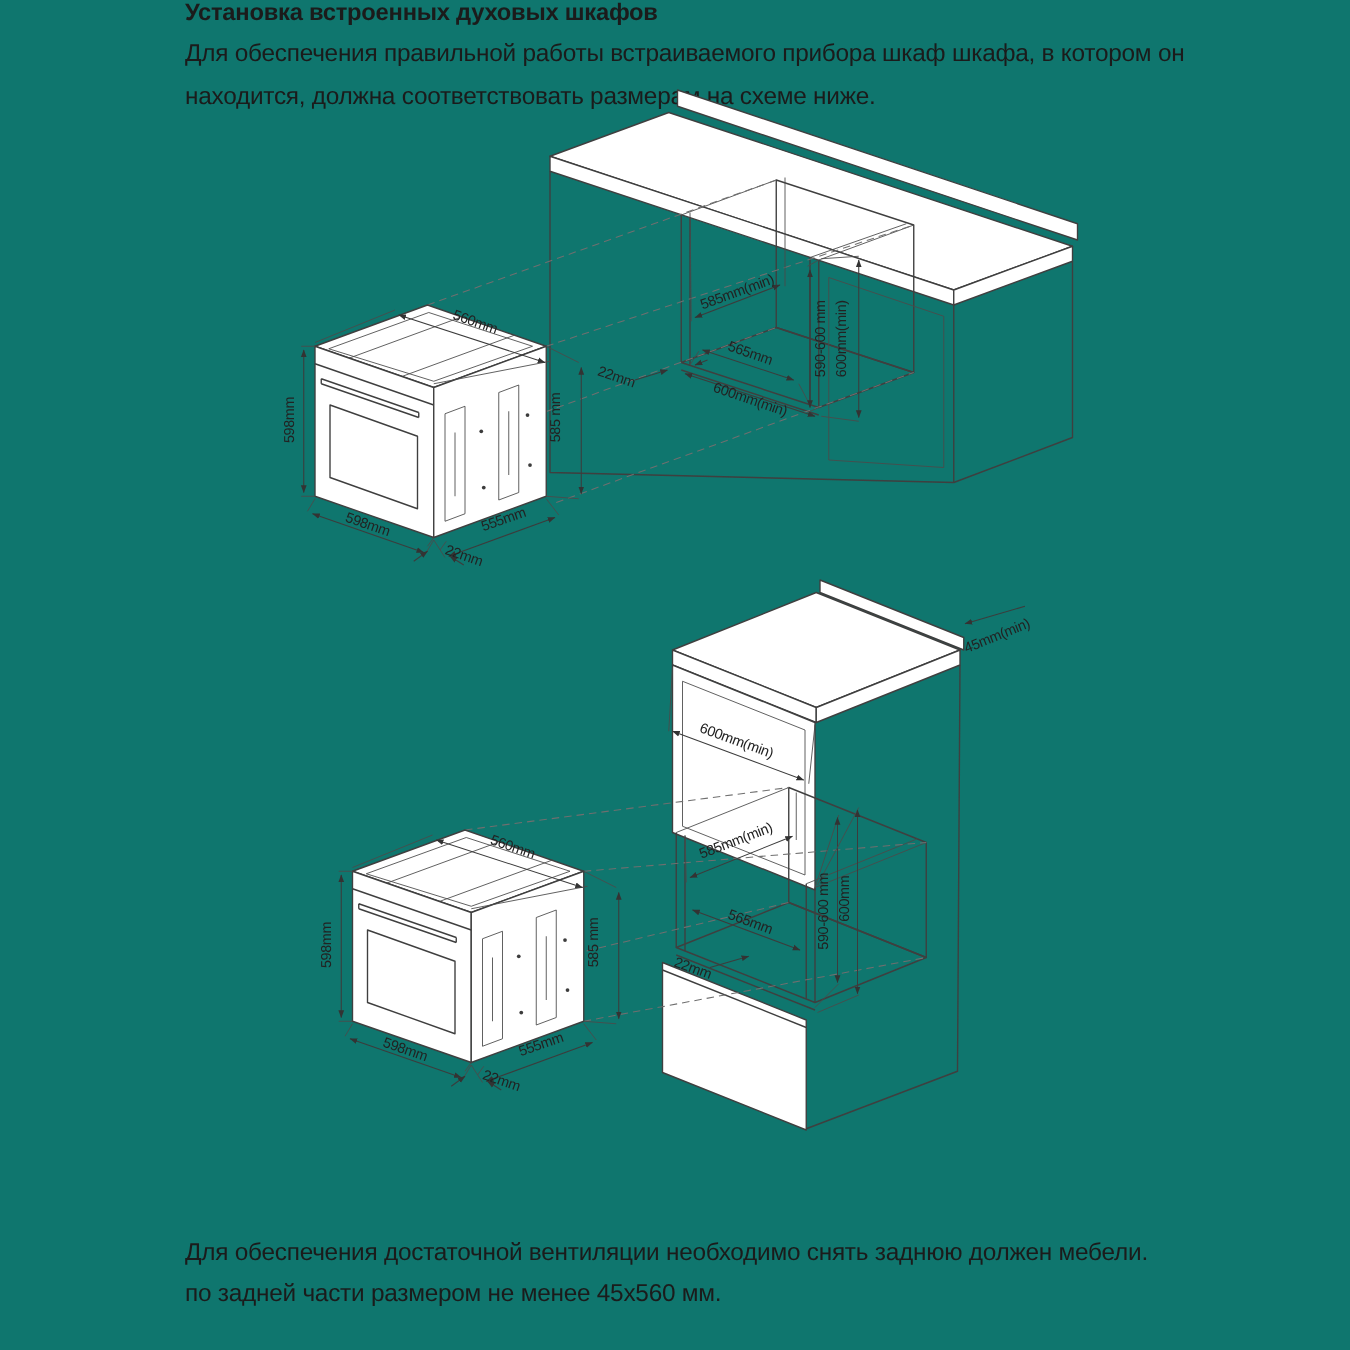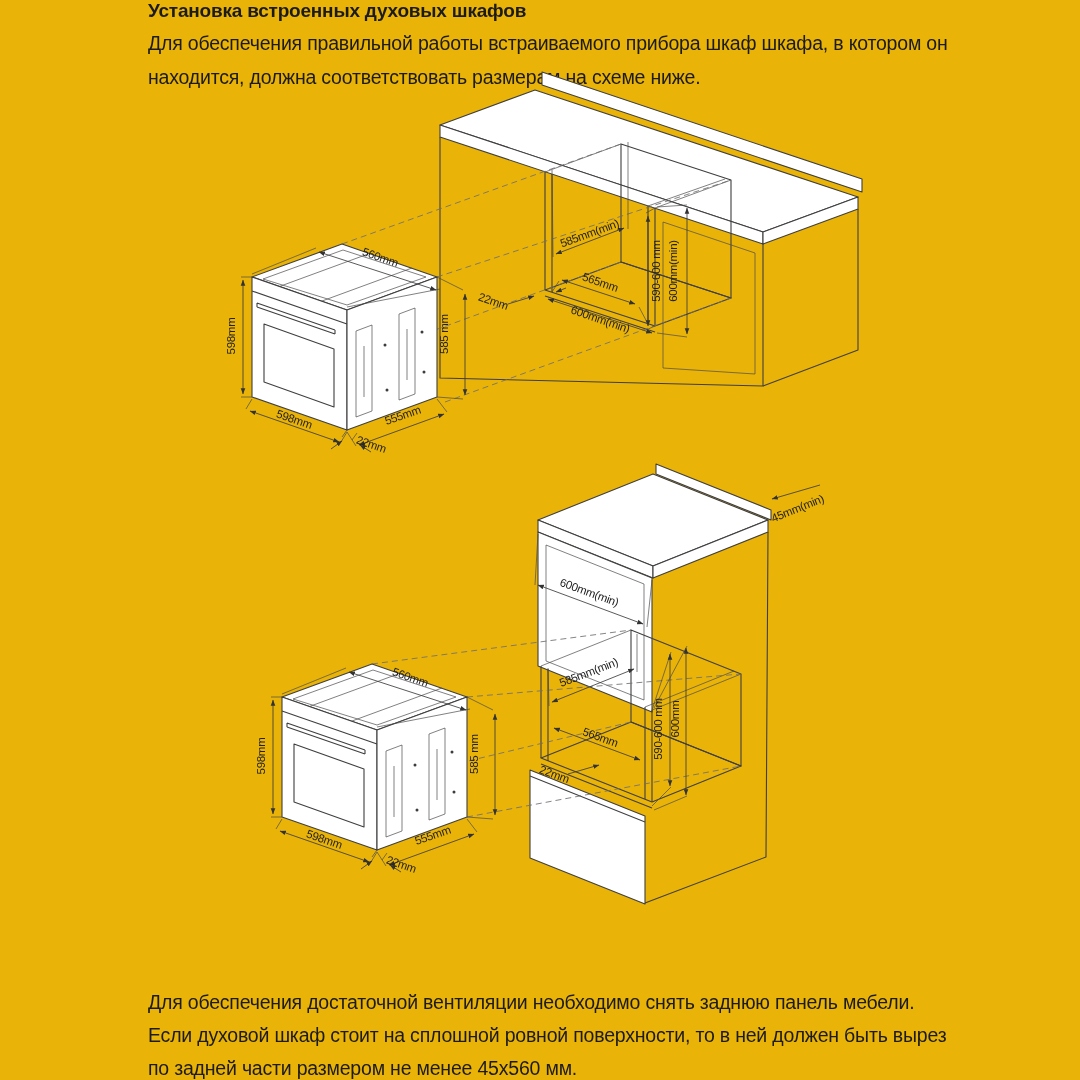--- a/index.html
+++ b/index.html
@@ -1,16 +1,16 @@
 <!DOCTYPE html>
 <html><head>
 <meta charset="utf-8">
 <style>
   html,body{margin:0;padding:0;background:#fff;}
-  .page{position:relative;width:1080px;height:1080px;background:#eab308;overflow:hidden;
+  .page{position:relative;width:1080px;height:1080px;background:#0f766e;overflow:hidden;
         font-family:"Liberation Sans",sans-serif;color:#1b1b1b;}
   .title{position:absolute;left:148px;top:0px;font-size:19px;font-weight:700;letter-spacing:-0.2px;}
   .intro{position:absolute;left:148px;top:27px;width:800px;font-size:19.5px;line-height:33.5px;letter-spacing:-0.2px;}
   .footer{position:absolute;left:148px;top:986px;width:810px;font-size:19.5px;line-height:33px;letter-spacing:-0.2px;}
   svg{position:absolute;left:0;top:0;}
   text{font-family:"Liberation Sans",sans-serif;font-size:11.5px;fill:#222;letter-spacing:-0.3px;}
   .ln{stroke:#3f3f3f;stroke-width:1.1;fill:#fff;stroke-linejoin:round;}
   .lnn{stroke:#3f3f3f;stroke-width:1.1;fill:none;stroke-linejoin:round;}
   .thin{stroke:#4a4a4a;stroke-width:0.7;fill:none;}
   .dim{stroke:#3c3c3c;stroke-width:0.85;fill:none;}
@@ -179,18 +179,17 @@
         <text transform="rotate(-21 590 676)" x="590" y="676" text-anchor="middle">585mm(min)</text>
         <text transform="rotate(20 599 741)" x="599" y="741" text-anchor="middle">565mm</text>
         <text transform="rotate(20 553 778)" x="553" y="778" text-anchor="middle">22mm</text>
         <text transform="rotate(-90 662 729)" x="662" y="729" text-anchor="middle">590-600 mm</text>
         <text transform="rotate(-90 679 719)" x="679" y="719" text-anchor="middle">600mm</text>
       </g>
     </g>
   </svg>
 
   <div class="footer">
-    <div>Для обеспечения достаточной вентиляции необходимо снять заднюю панель мебели.</div>
-    <div>Если духовой шкаф стоит на сплошной ровной поверхности, то в ней должен быть вырез</div>
+    <div>Для обеспечения достаточной вентиляции необходимо снять заднюю должен мебели.</div>
     <div>по задней части размером не менее 45x560 мм.</div>
   </div>
 
 </div>
 
 </body></html>

